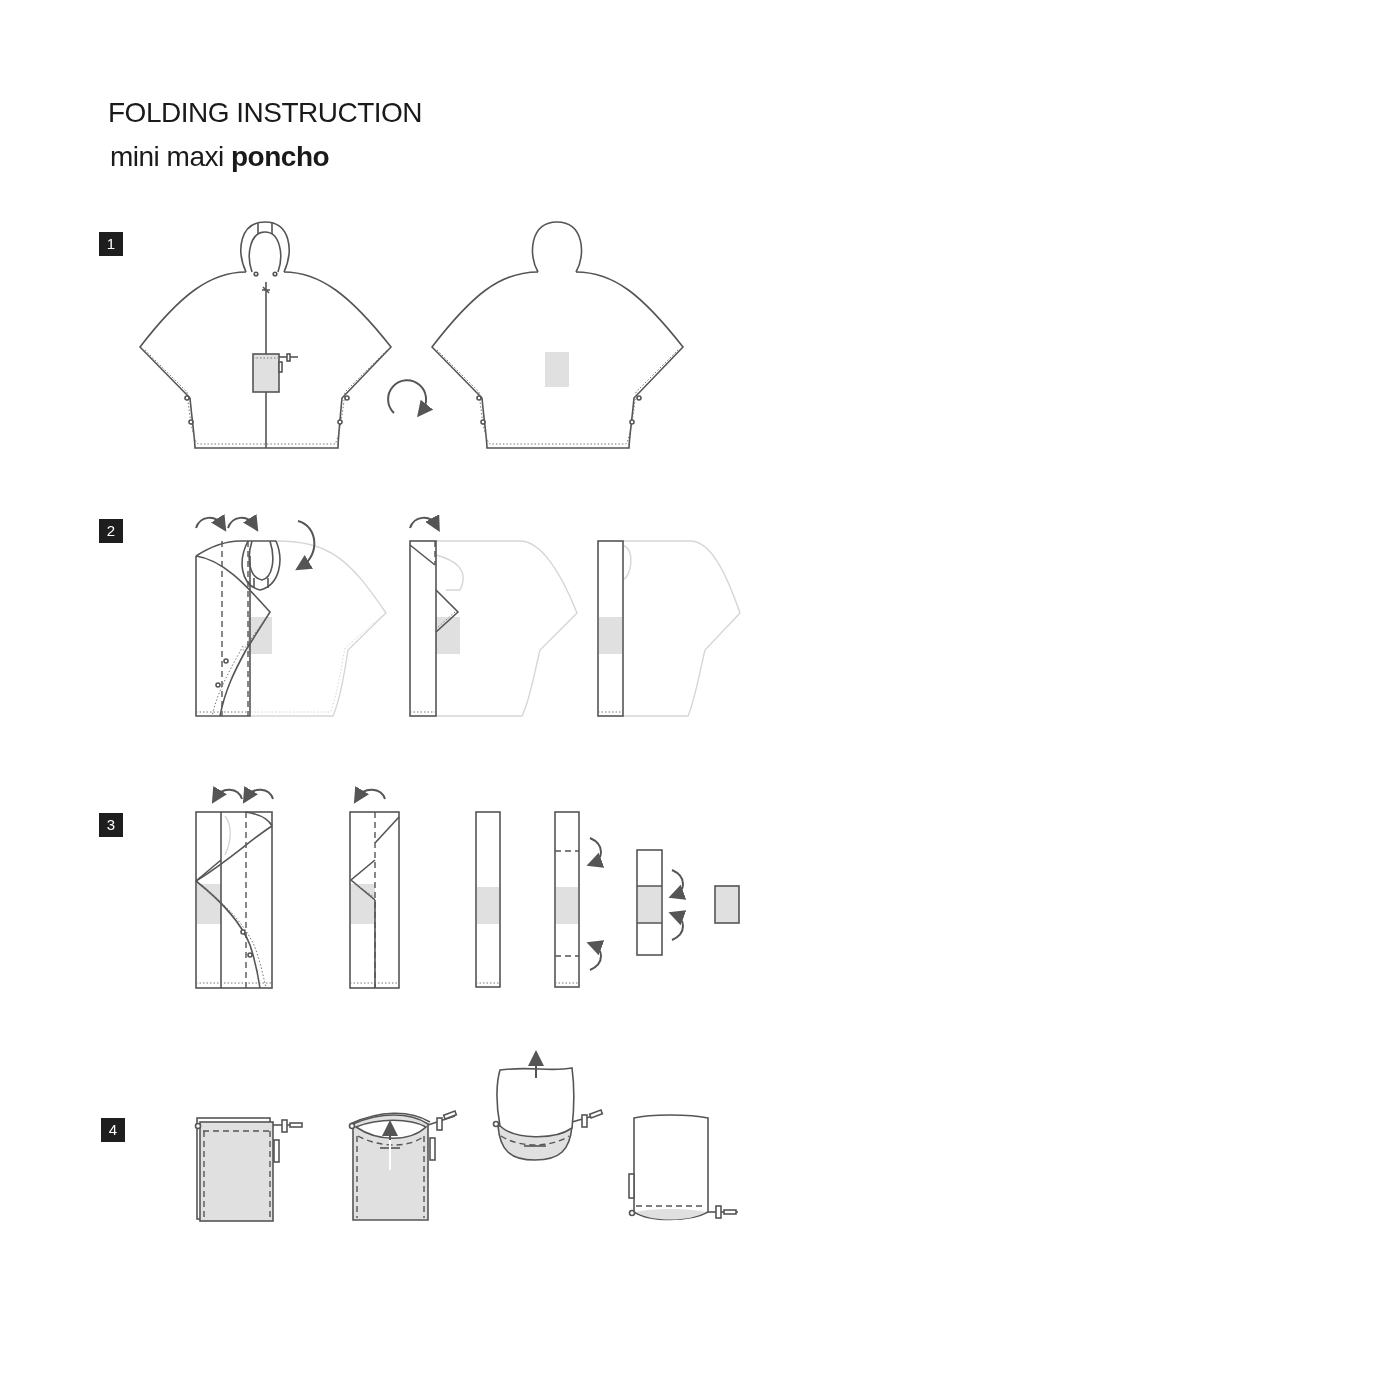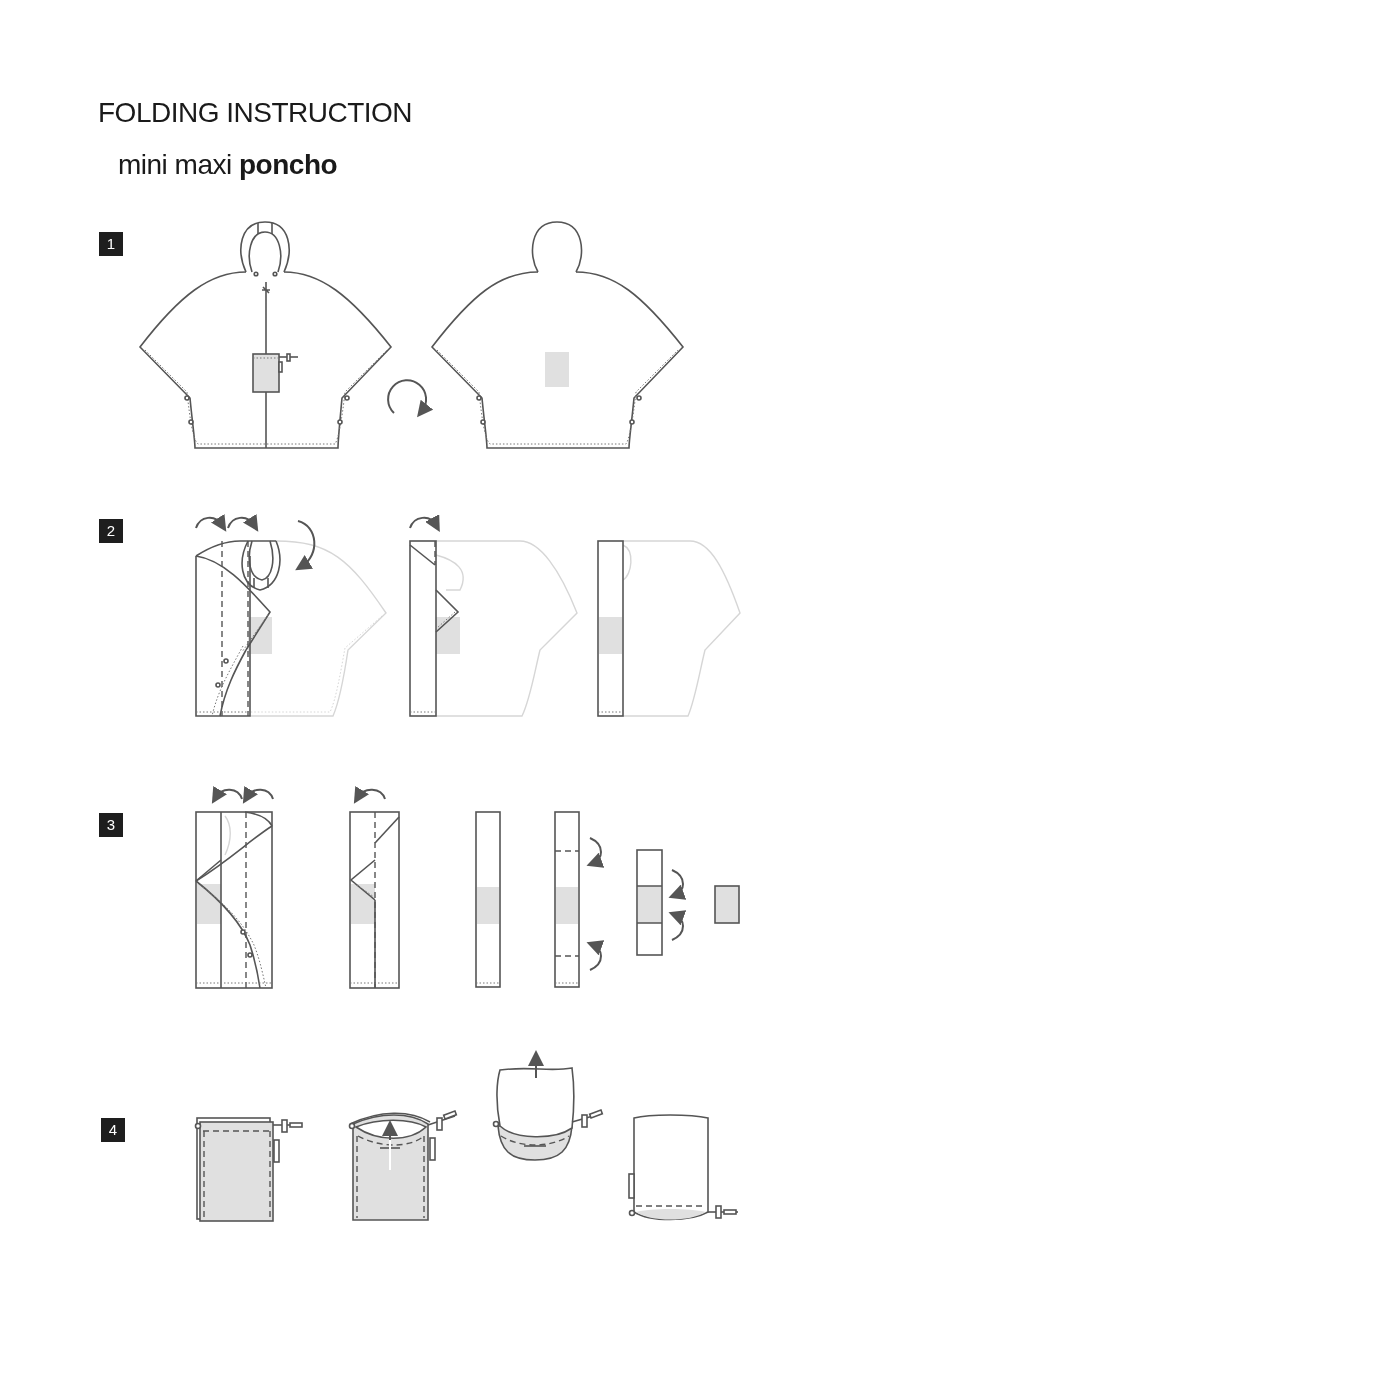--- a/index.html
+++ b/index.html
@@ -1,21 +1,21 @@
 <!DOCTYPE html>
 <html><head>
 <meta charset="utf-8">
 <style>
   html, body { margin:0; padding:0; background:#ffffff; }
   body { width:1400px; height:1400px; position:relative; overflow:hidden;
          font-family:"Liberation Sans", sans-serif; color:#1a1a1a; }
-  .title { position:absolute; left:98px; top:96px; font-size:28px; line-height:34px;
+  .title { position:absolute; left:108px; top:96px; font-size:28px; line-height:34px;
            letter-spacing:-0.5px; font-weight:normal; margin:0; }
   .subtitle { position:absolute; left:102px; top:132px; font-size:28px; line-height:34px;
-              letter-spacing:-0.5px; margin:16px; }
+              letter-spacing:-0.5px; margin:8px; }
   .subtitle b { font-weight:bold; }
   .step-badge { position:absolute; width:24px; height:24px; background:#1e1e1e; color:#fff;
                 font-size:15px; line-height:24px; text-align:center; }
   svg.art { position:absolute; left:0; top:0; }
   .ln { fill:none; stroke:#555; stroke-width:1.6; }
   .lnf { fill:#fff; stroke:#555; stroke-width:1.6; }
   .ghost { fill:none; stroke:#d6d6d6; stroke-width:1.4; }
   .dash { fill:none; stroke:#555; stroke-width:1.4; stroke-dasharray:6 4; }
   .dot { fill:none; stroke:#777; stroke-width:1; stroke-dasharray:1.5 2; }
   .dotg { fill:none; stroke:#d6d6d6; stroke-width:1; stroke-dasharray:1.5 2; }

